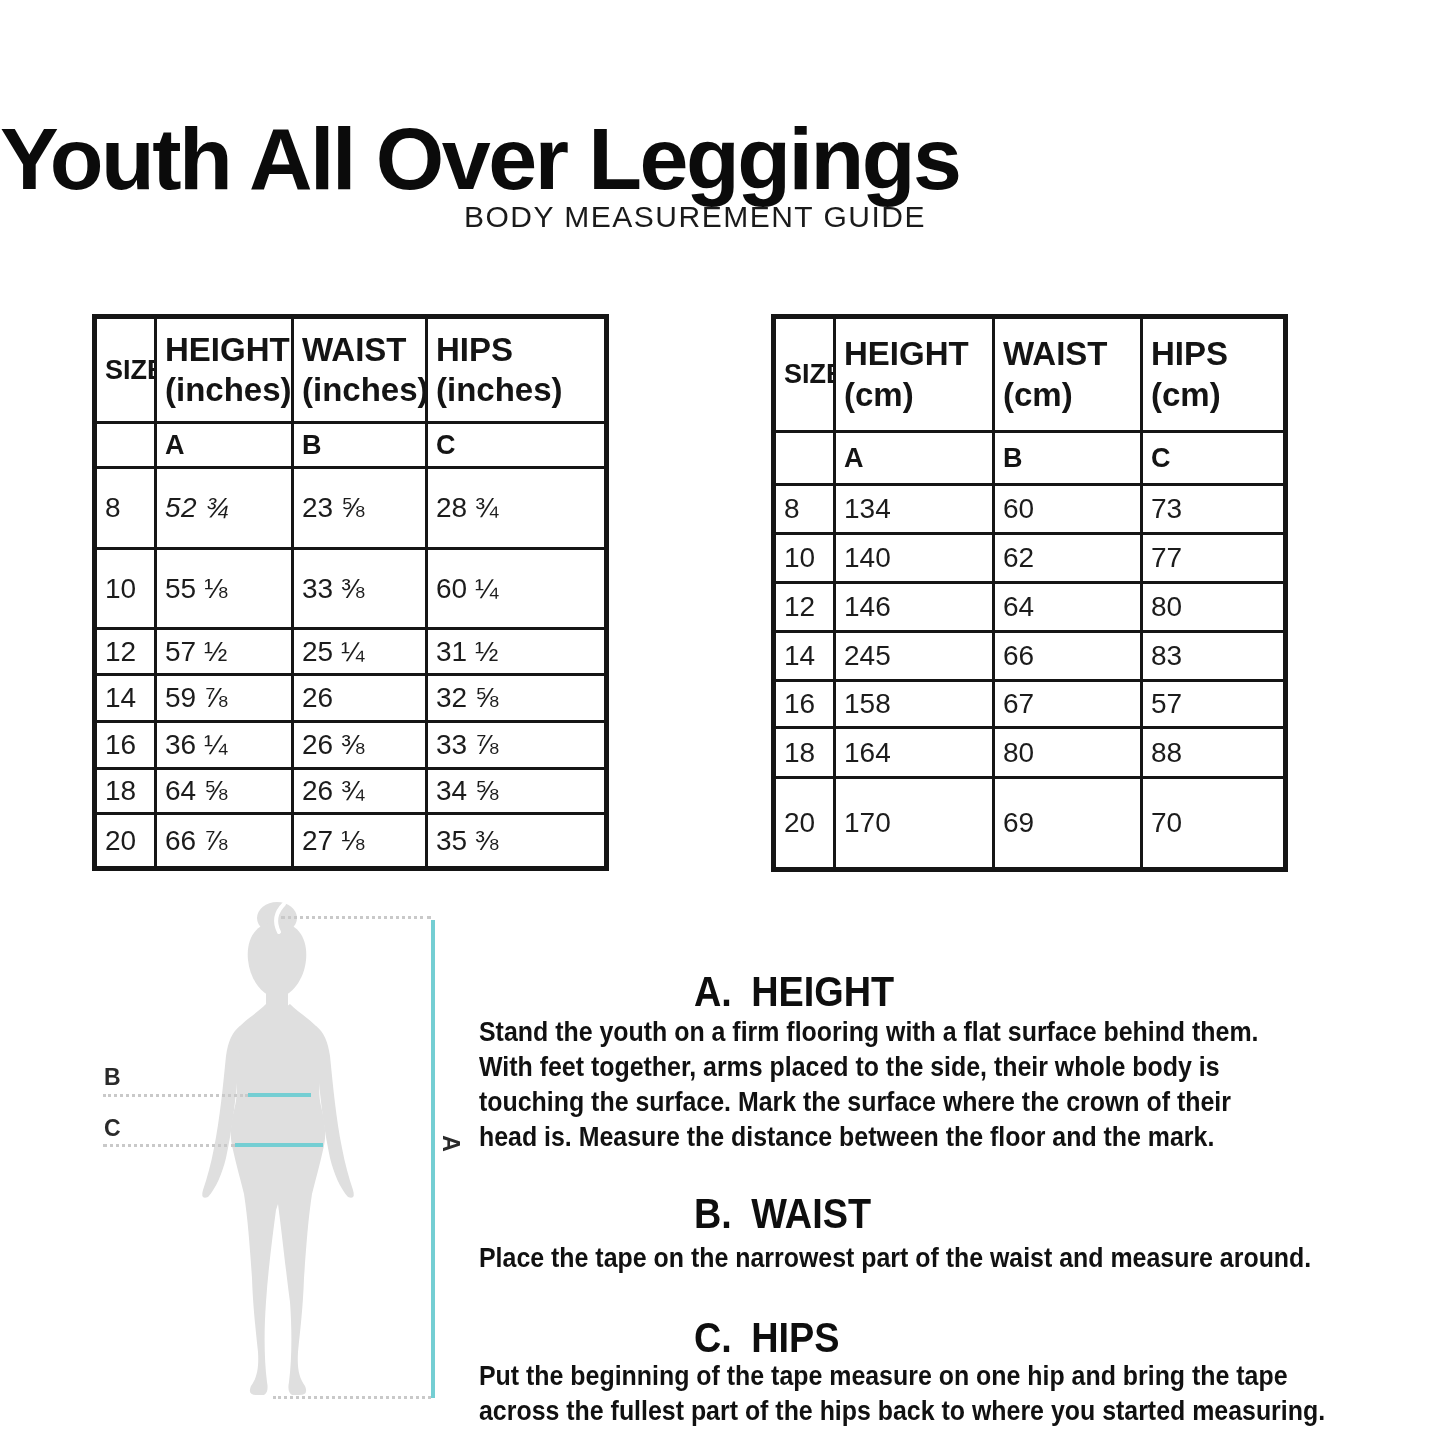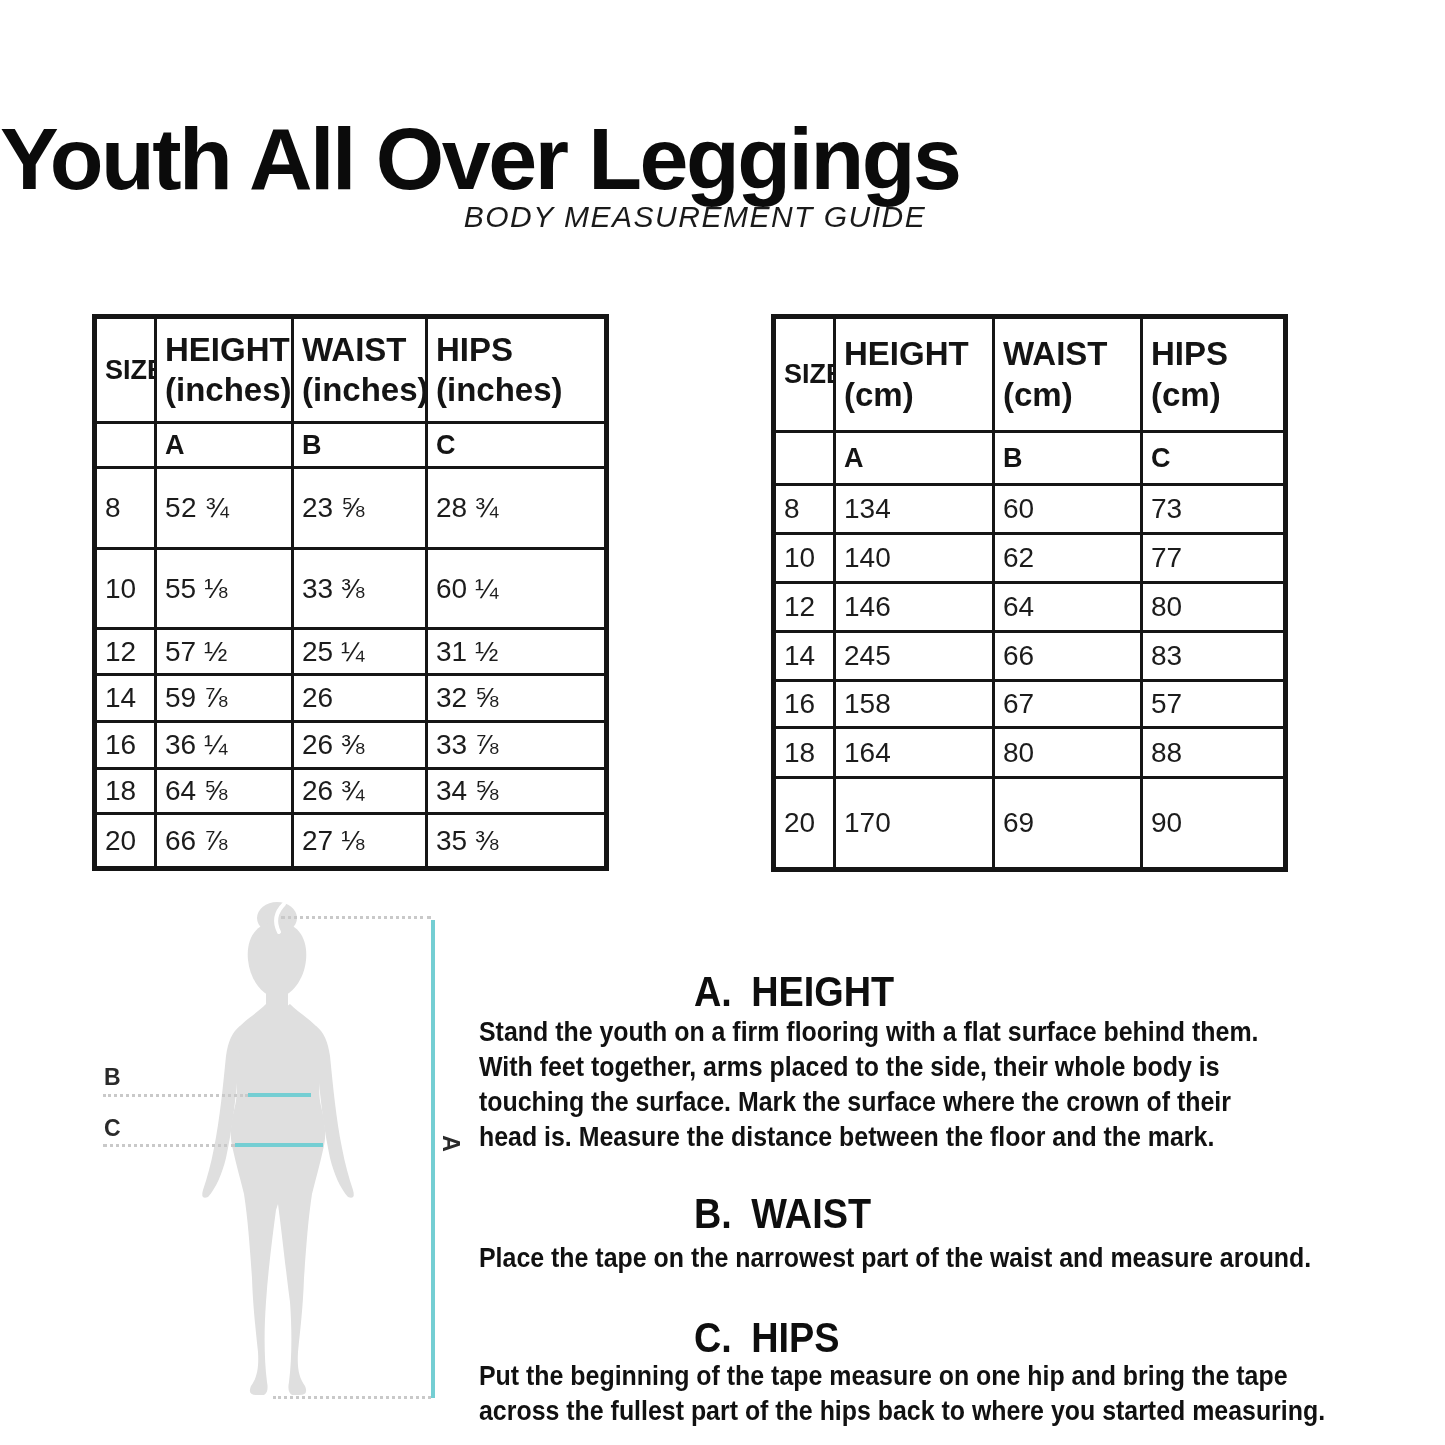--- a/index.html
+++ b/index.html
@@ -3,35 +3,35 @@
 <meta charset="utf-8">
 <style>
   html,body{margin:0;padding:0;background:#ffffff;}
   body{width:1445px;height:1445px;font-family:"Liberation Sans",sans-serif;color:#141414;}
   .page{position:relative;width:1445px;height:1445px;background:#ffffff;overflow:hidden;}
 
   
   .title{position:absolute;left:0;top:52px;width:1390px;text-align:left;
          font-size:88px;font-weight:bold;letter-spacing:-2.5px;color:#0b0b0b;line-height:1.1;}
   .subtitle{position:absolute;left:0;top:200px;width:1390px;text-align:center;
-         font-size:30px;font-weight:400;letter-spacing:1.5px;color:#1a1a1a;font-style:italic;}
+         font-size:30px;font-weight:400;letter-spacing:1.5px;color:#1a1a1a;}
 
   
   table.size-table{position:absolute;border-collapse:collapse;table-layout:fixed;
          background:#fff;border:5px solid var(--ink);}
   #tbl-inches{left:92px;top:314px;width:512px;}
   #tbl-cm{left:771px;top:314px;width:512px;}
   .size-table th,.size-table td{border:3px solid var(--ink);padding:0 8px;text-align:left;
          vertical-align:middle;overflow:hidden;}
   .size-head{font-size:27px;font-weight:bold;}
   .col-head{font-size:33px;font-weight:bold;line-height:1.22;}
   .col-name,.col-unit{display:block;}
   .letter-row td{font-size:27px;font-weight:bold;}
   .size-table tbody td{font-size:28px;font-weight:400;color:#1c1c1c;}
-  td.muted{color:var(--muted);font-size:31px;letter-spacing:0.5px;}
+  td.muted{color:var(--muted);font-size:31px;letter-spacing:0.5px;font-style:italic;}
 
   #tbl-inches thead tr:nth-child(1){height:106px;}
   #tbl-inches thead tr:nth-child(2){height:45px;}
   #tbl-inches tbody tr:nth-child(1){height:81px;}
   #tbl-inches tbody tr:nth-child(2){height:80px;}
   #tbl-inches tbody tr:nth-child(3){height:46px;}
   #tbl-inches tbody tr:nth-child(4){height:47px;}
   #tbl-inches tbody tr:nth-child(5){height:47px;}
   #tbl-inches tbody tr:nth-child(6){height:45px;}
   #tbl-inches tbody tr:nth-child(7){height:55px;}
@@ -225,21 +225,21 @@
         <tr class="data-row">
       <td>18</td>
       <td>164</td>
       <td>80</td>
       <td>88</td>
     </tr>
         <tr class="data-row">
       <td>20</td>
       <td>170</td>
       <td>69</td>
-      <td>90</td>
+      <td>70</td>
     </tr>
       </tbody>
   </table>
 
   <svg class="sil-svg" viewBox="0 0 156 500" aria-hidden="true">
     <ellipse class="sil" cx="77" cy="18" rx="20" ry="16"></ellipse>
     <path class="sil" d="M77,22 C99,22 108,40 106,60 C104,80 92,95 77,99 C62,95 50,80 48,60 C46,40 55,22 77,22 Z"></path>
     <path class="sil-wisp" d="M84,4 C76,12 74,22 79,32"></path>
     <rect class="sil" x="66" y="84" width="22" height="32"></rect>
     <path class="sil" d="M66,104 C58,112 48,118 40,126 C31,138 29,152 33,168 C37,180 38,192 35,206

